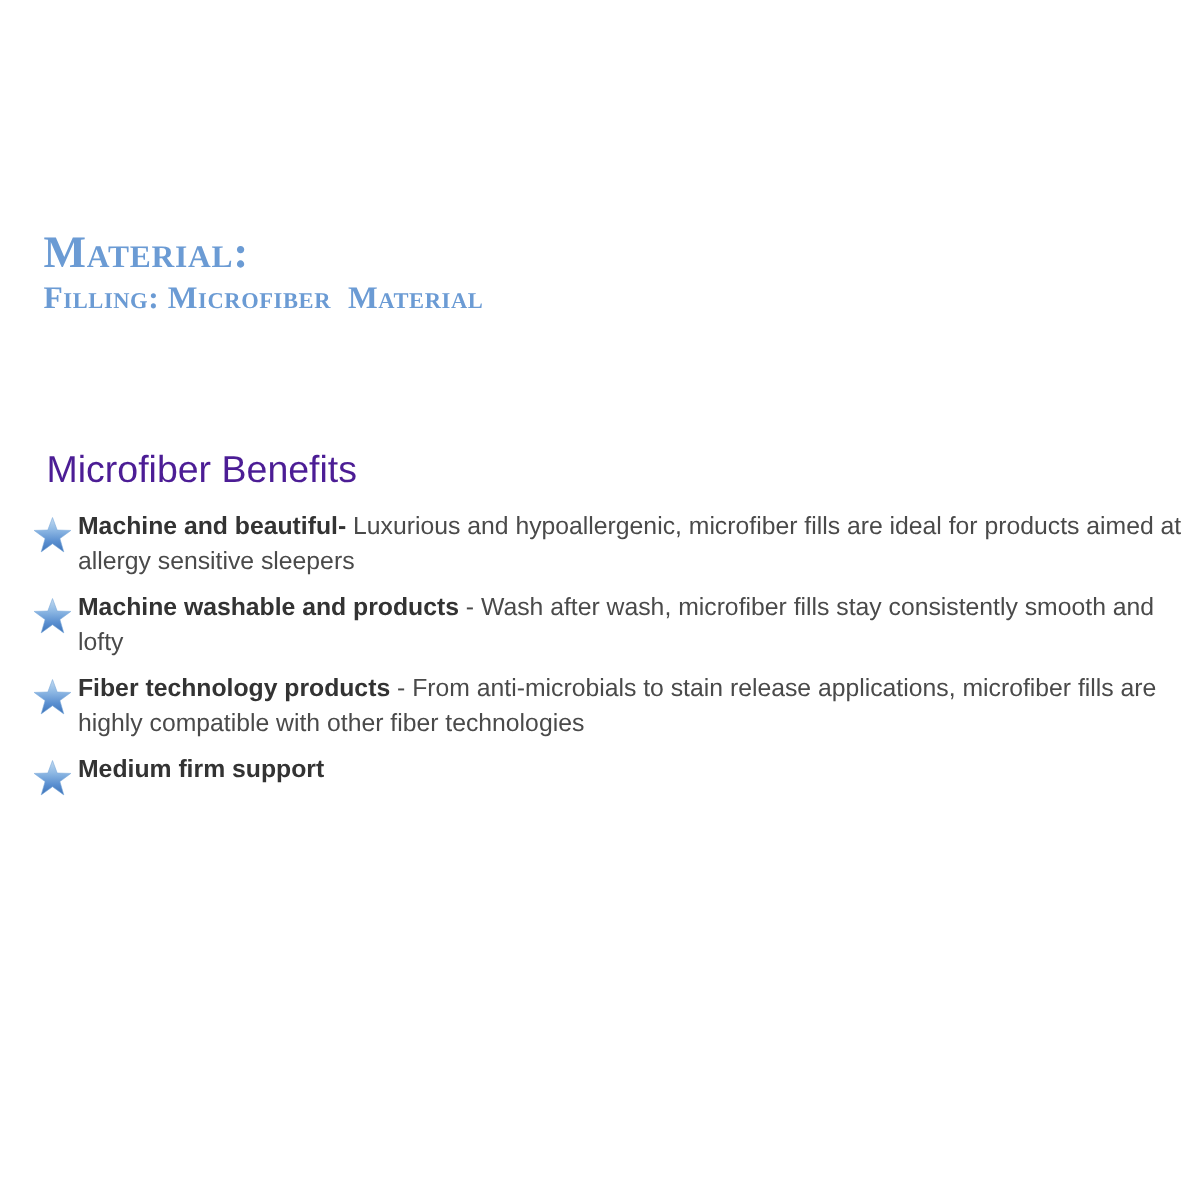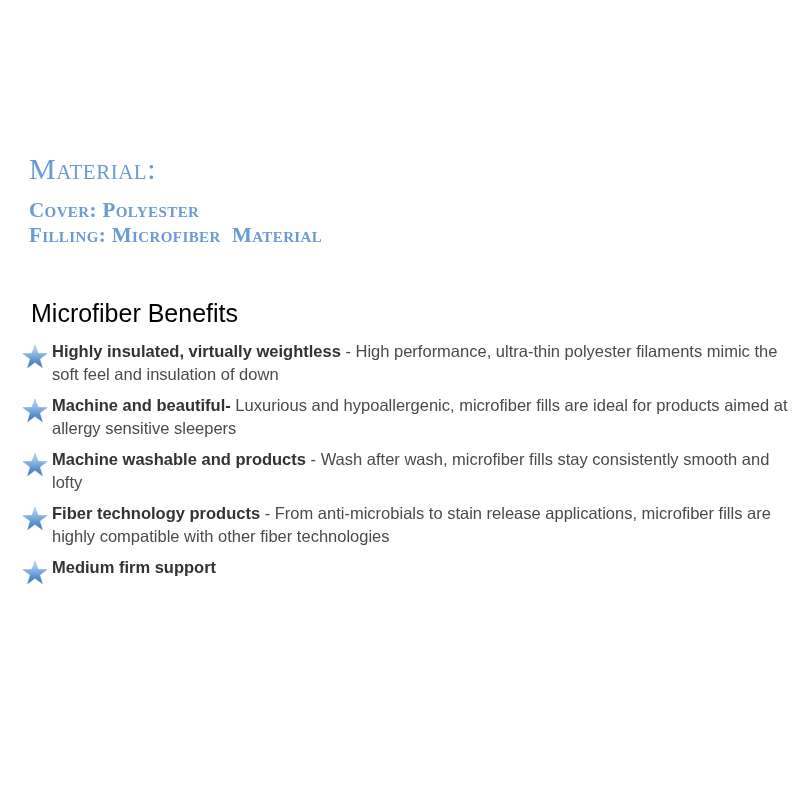--- a/index.html
+++ b/index.html
@@ -24,21 +24,21 @@
 
   
   .material-block {
     position: absolute;
     left: 29px;
     top: 152px;
   }
   .material-title {
     font-family: "Liberation Serif", "DejaVu Serif", serif;
     font-variant: small-caps;
-    font-weight: 400;
+    font-weight: 700;
     font-size: 30px;
     line-height: 34px;
     letter-spacing: 0.5px;
     color: #6b9bd4;
     margin: 0;
     white-space: pre;
   }
   .material-line {
     font-family: "Liberation Serif", "DejaVu Serif", serif;
     font-variant: small-caps;
@@ -54,21 +54,21 @@
 
   
   .benefits-heading {
     position: absolute;
     left: 31px;
     top: 298px;
     font-family: "Liberation Sans", sans-serif;
     font-weight: 400;
     font-size: 25px;
     line-height: 30px;
-    color: #000000;
+    color: #4c1d95;
     margin: 0;
     white-space: pre;
   }
 
   
   .benefits-list {
     position: absolute;
     left: 22px;
     top: 340px;
     width: 772px;
@@ -104,30 +104,26 @@
     color: #4a4a4a;
   }
 </style>
 </head>
 <body>
 
 <div class="page">
 
   <div class="material-block">
     <div class="material-title">Material:</div>
-    <div class="material-line first">Cover: Polyester</div>
     <div class="material-line">Filling: Microfiber  Material</div>
   </div>
 
   <div class="benefits-heading">Microfiber Benefits</div>
 
   <ul class="benefits-list" id="benefits-list">
-      <li class="benefit-item"><svg class="star-icon" viewBox="0 0 100 100">
-          <polygon points="50,4 62,36 97,37 69,58 79,92 50,71 21,92 31,58 3,37 38,36" fill="url(#starGrad)" stroke="#7aa8db" stroke-width="1.5" stroke-linejoin="round"></polygon>
-        </svg><span class="benefit-lead">Highly insulated, virtually weightless</span><span class="benefit-desc" style="white-space: pre;"> - </span><span class="benefit-desc">High performance, ultra-thin polyester filaments mimic the soft feel and insulation of down</span></li>
       <li class="benefit-item"><svg class="star-icon" viewBox="0 0 100 100">
           <polygon points="50,4 62,36 97,37 69,58 79,92 50,71 21,92 31,58 3,37 38,36" fill="url(#starGrad)" stroke="#7aa8db" stroke-width="1.5" stroke-linejoin="round"></polygon>
         </svg><span class="benefit-lead">Machine and beautiful-</span><span class="benefit-desc" style="white-space: pre;"> </span><span class="benefit-desc">Luxurious and hypoallergenic, microfiber fills are ideal for products aimed at allergy sensitive sleepers</span></li>
       <li class="benefit-item"><svg class="star-icon" viewBox="0 0 100 100">
           <polygon points="50,4 62,36 97,37 69,58 79,92 50,71 21,92 31,58 3,37 38,36" fill="url(#starGrad)" stroke="#7aa8db" stroke-width="1.5" stroke-linejoin="round"></polygon>
         </svg><span class="benefit-lead">Machine washable and products</span><span class="benefit-desc" style="white-space: pre;"> - </span><span class="benefit-desc">Wash after wash, microfiber fills stay consistently smooth and lofty</span></li>
       <li class="benefit-item"><svg class="star-icon" viewBox="0 0 100 100">
           <polygon points="50,4 62,36 97,37 69,58 79,92 50,71 21,92 31,58 3,37 38,36" fill="url(#starGrad)" stroke="#7aa8db" stroke-width="1.5" stroke-linejoin="round"></polygon>
         </svg><span class="benefit-lead">Fiber technology products</span><span class="benefit-desc" style="white-space: pre;"> - </span><span class="benefit-desc">From anti-microbials to stain release applications, microfiber fills are highly compatible with other fiber technologies</span></li>
       <li class="benefit-item"><svg class="star-icon" viewBox="0 0 100 100">

